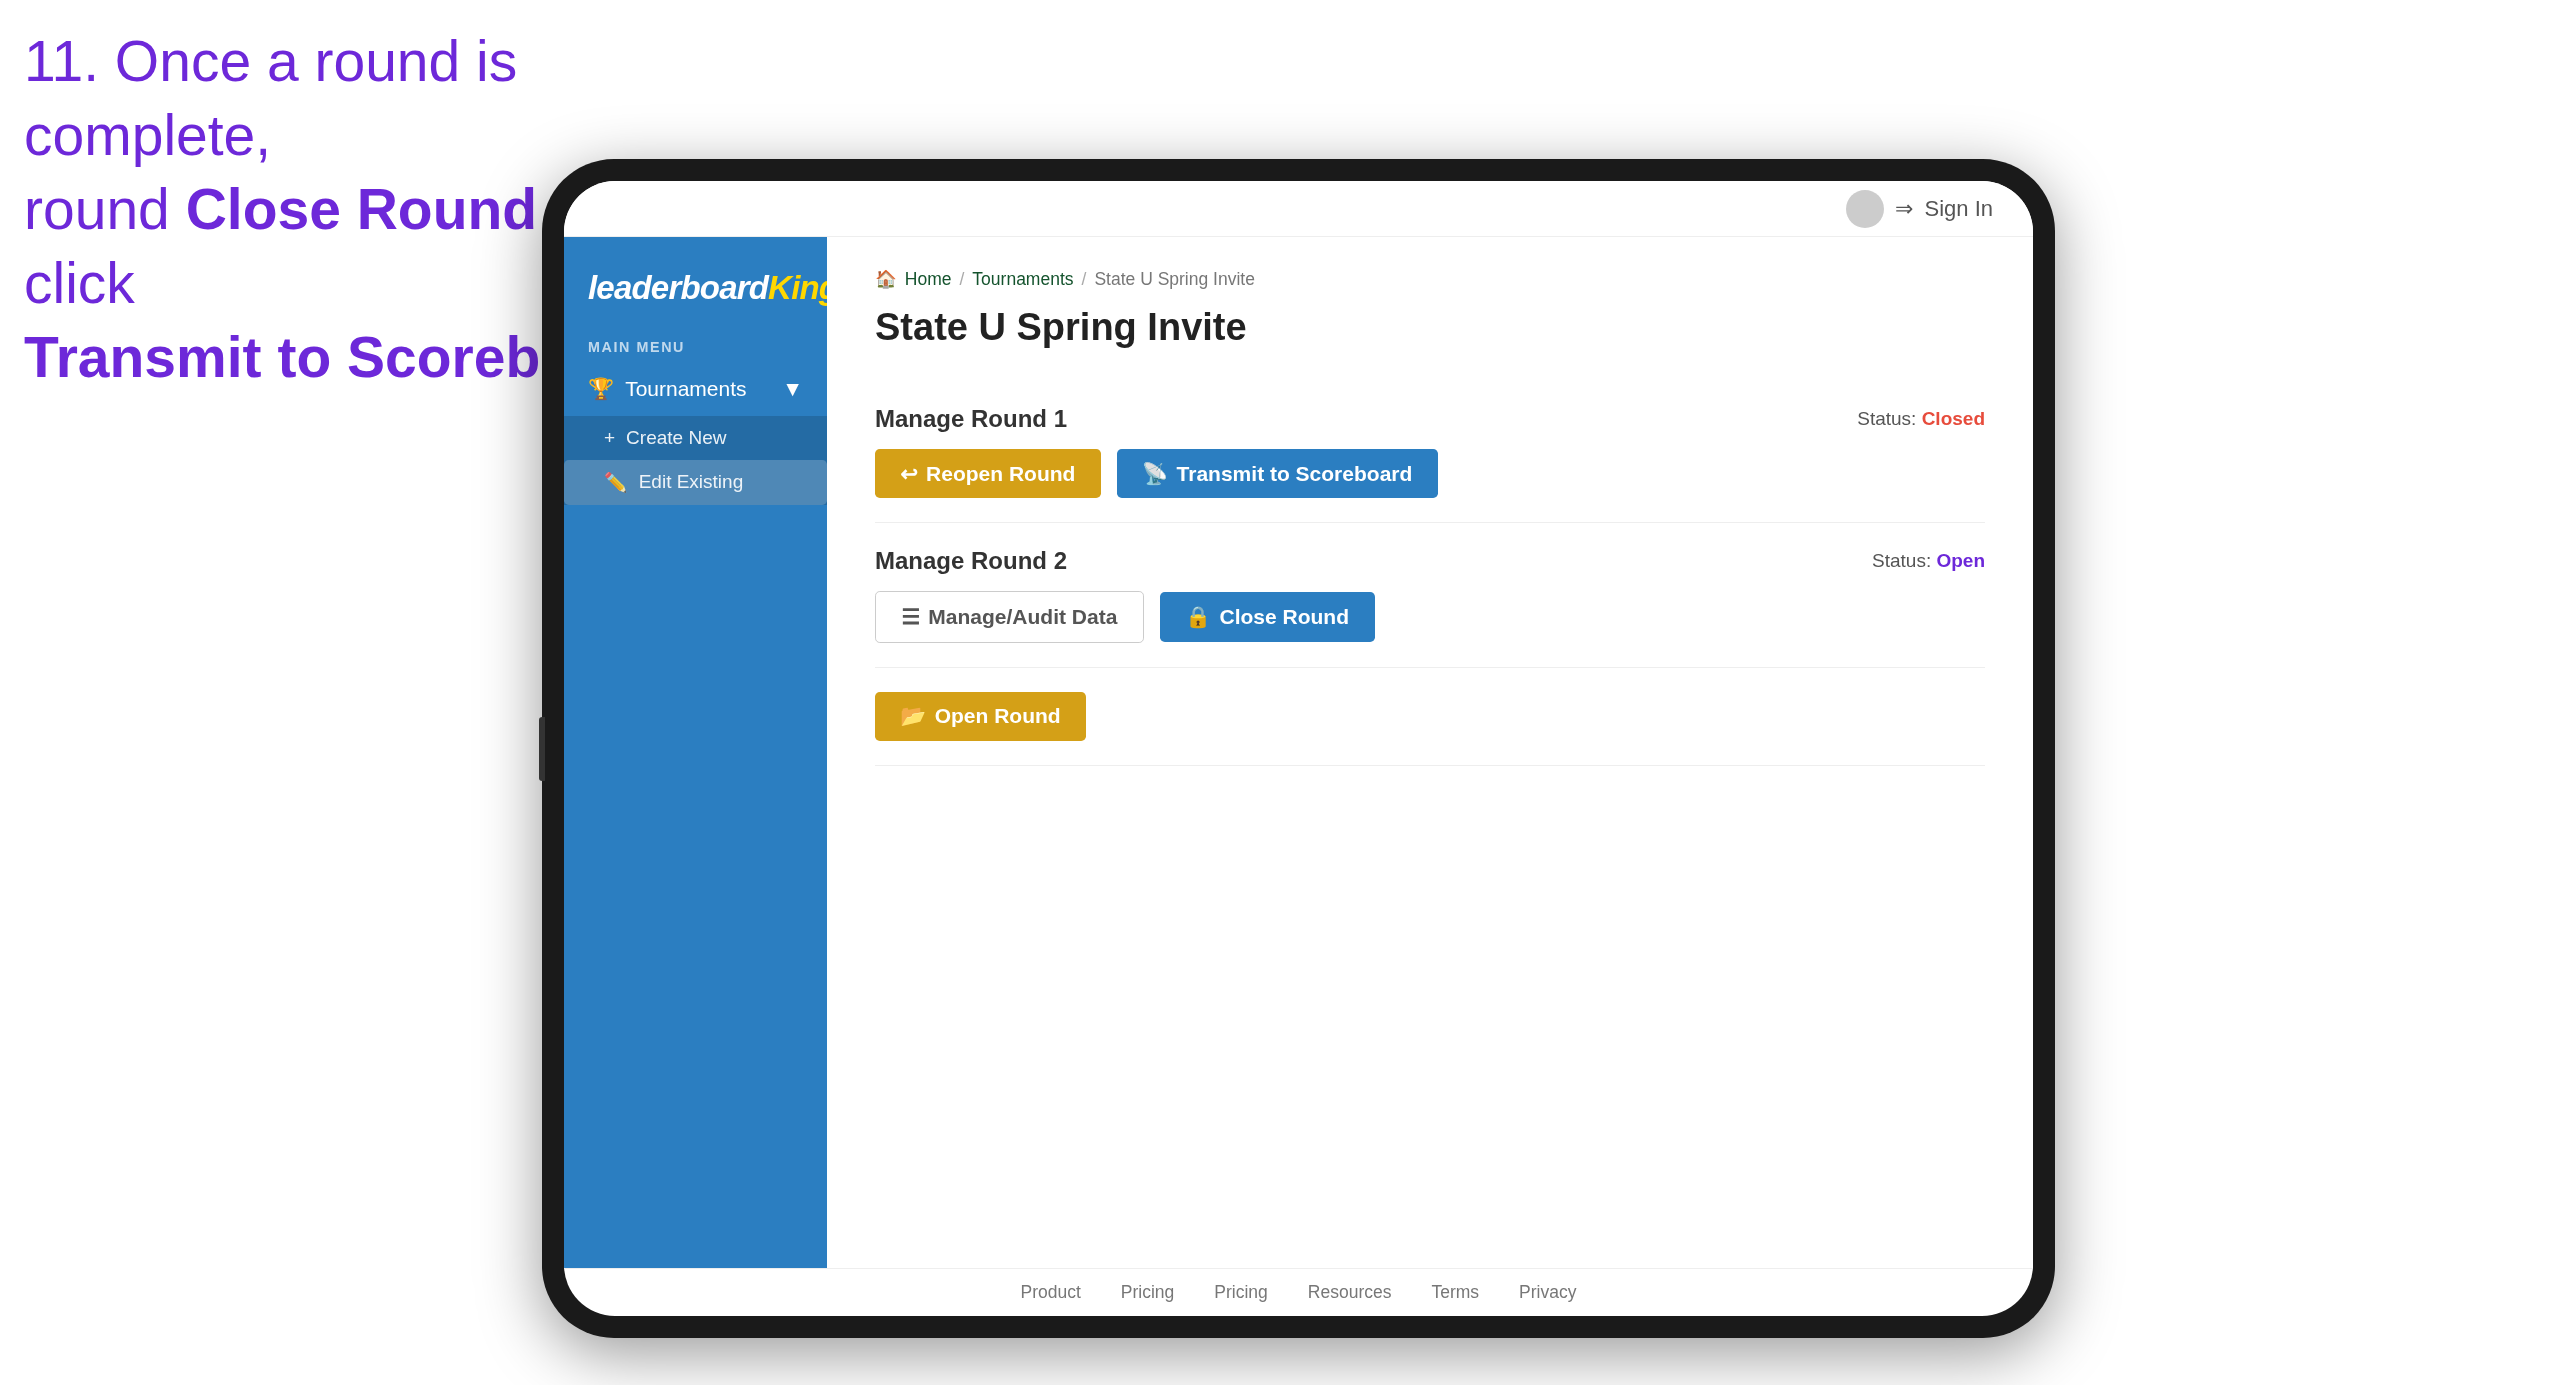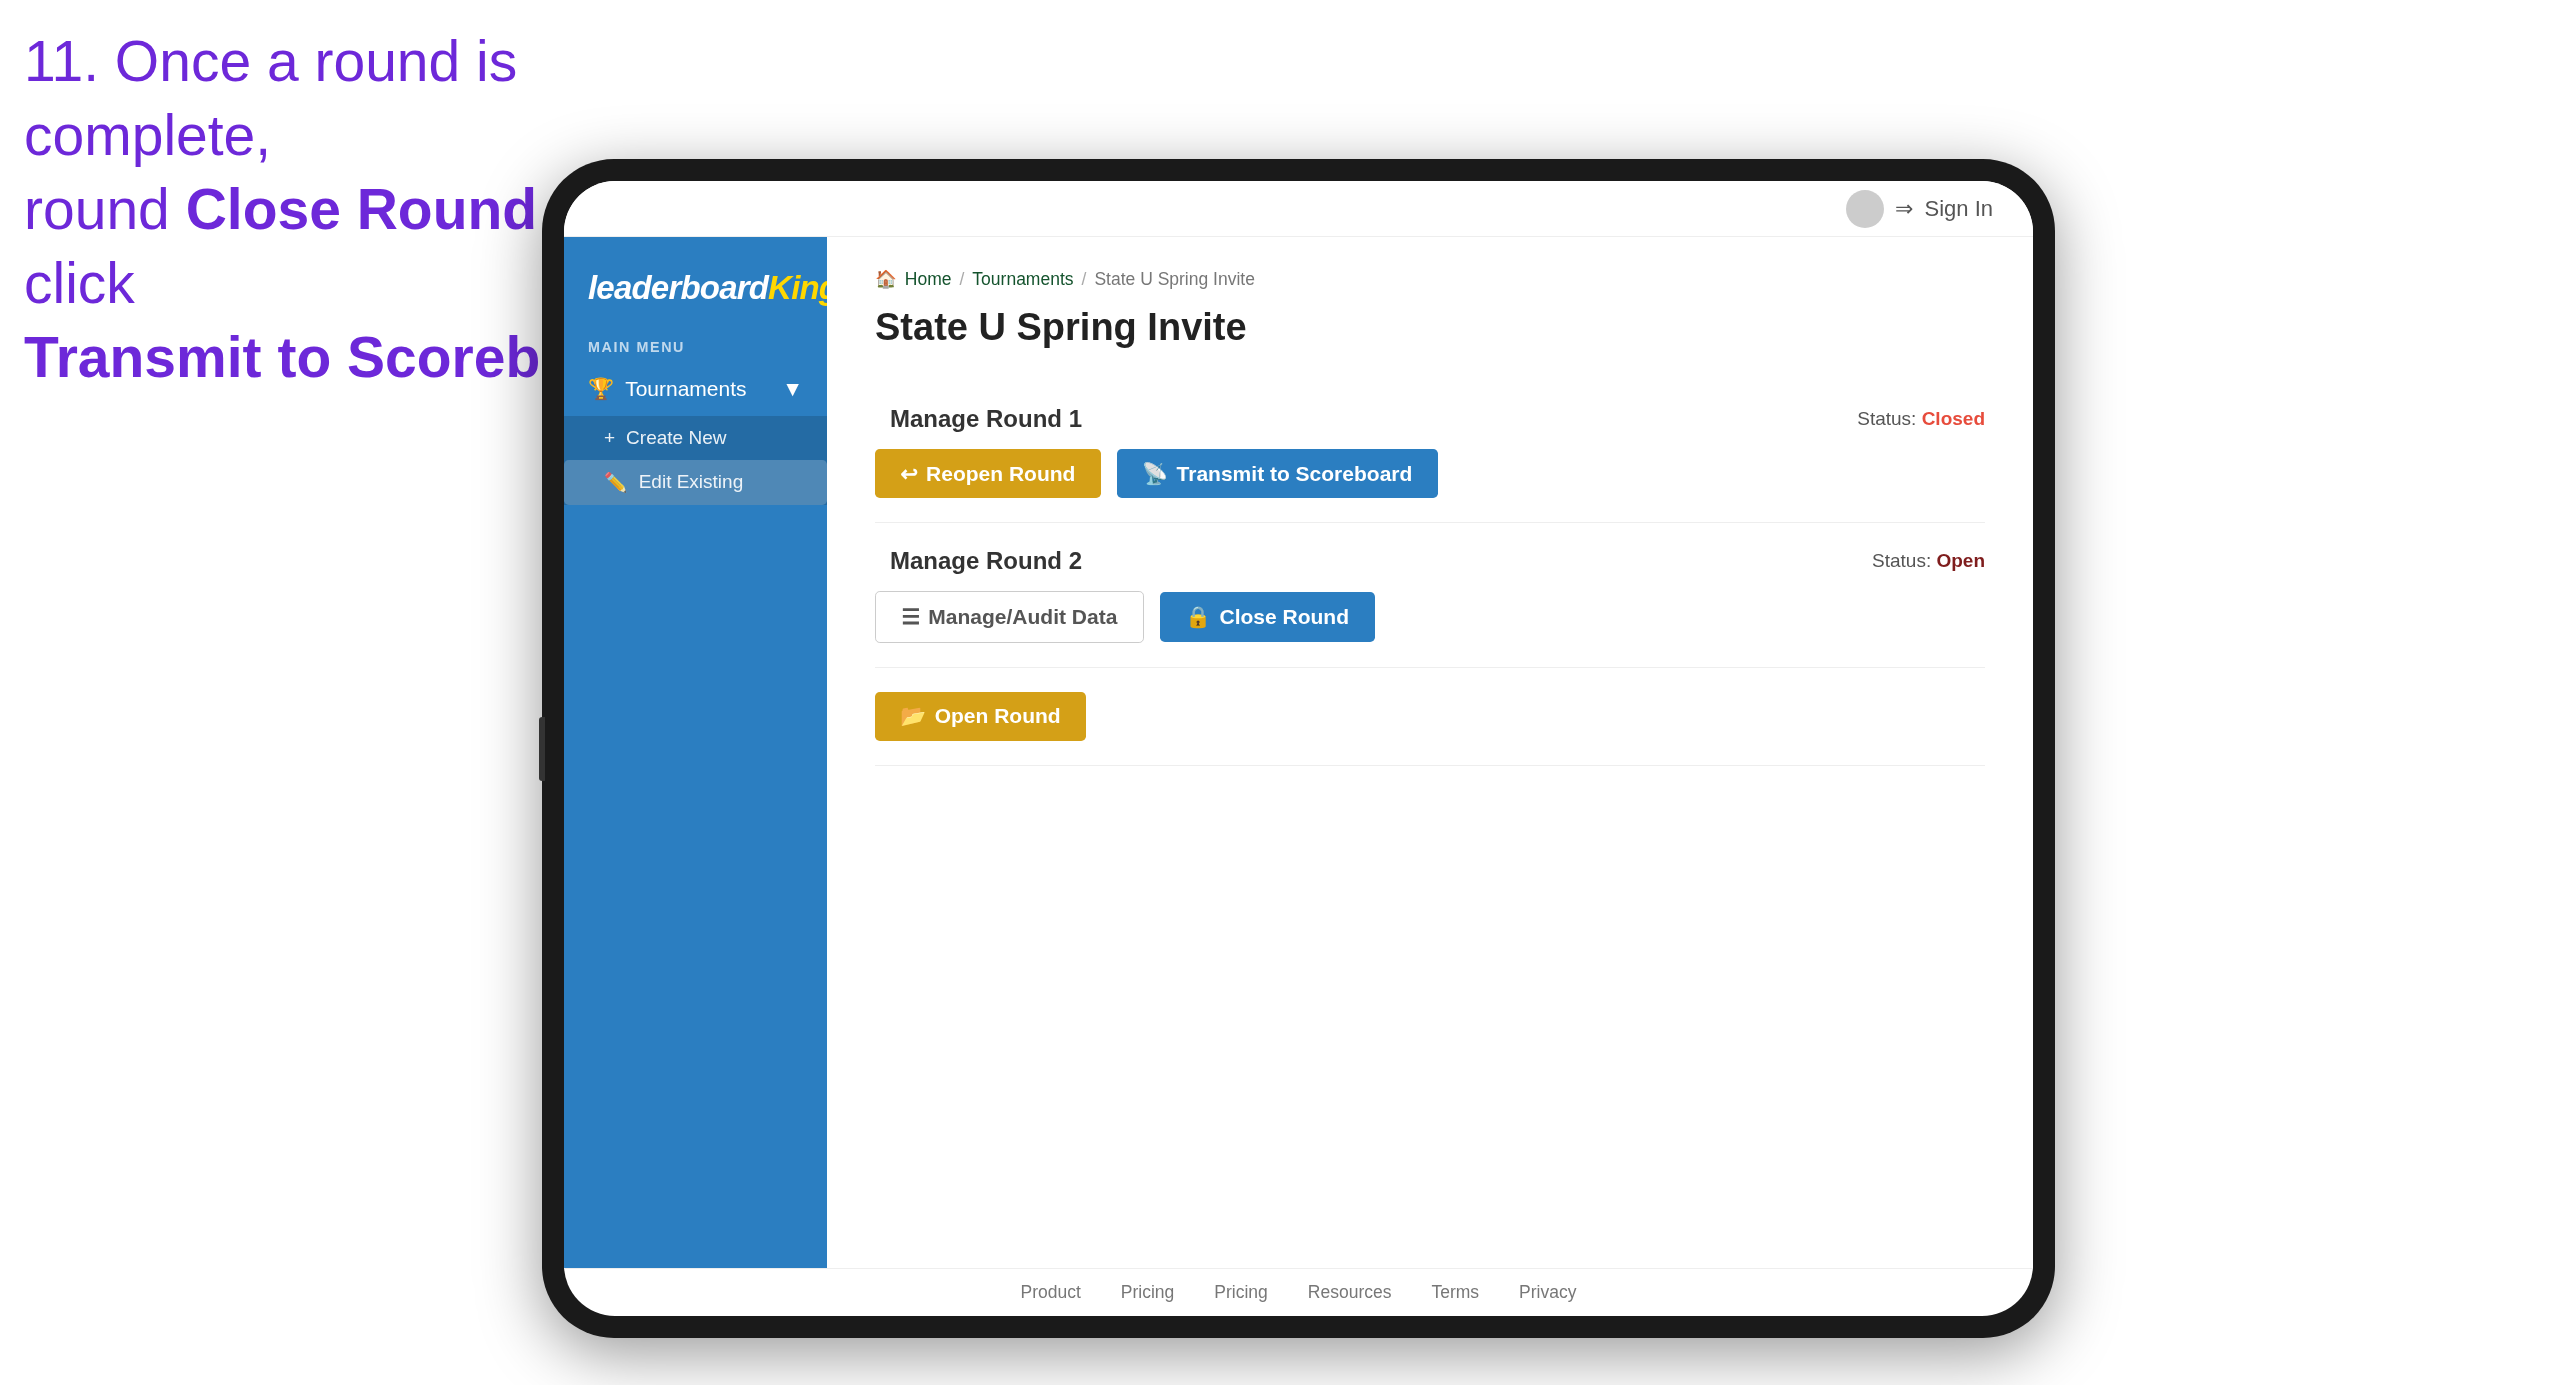--- a/index.html
+++ b/index.html
@@ -207,30 +207,29 @@
       display: flex;
       align-items: center;
       justify-content: space-between;
       margin-bottom: 16px;
     }
 
     .round-title {
       font-size: 24px;
       font-weight: 600;
       color: #333;
-      margin-left: 15px;
     }
 
     .status-label {
       font-size: 19px;
       color: #555;
     }
 
     .status-closed { color: #e74c3c; font-weight: 700; }
-    .status-open { color: #7f1d1d; font-weight: 700; }
+    .status-open { color: #6d28d9; font-weight: 700; }
     .status-pending { color: #888; font-weight: 700; }
 
     .round-buttons {
       display: flex;
       gap: 16px;
       align-items: center;
     }
 
     
     .btn {

